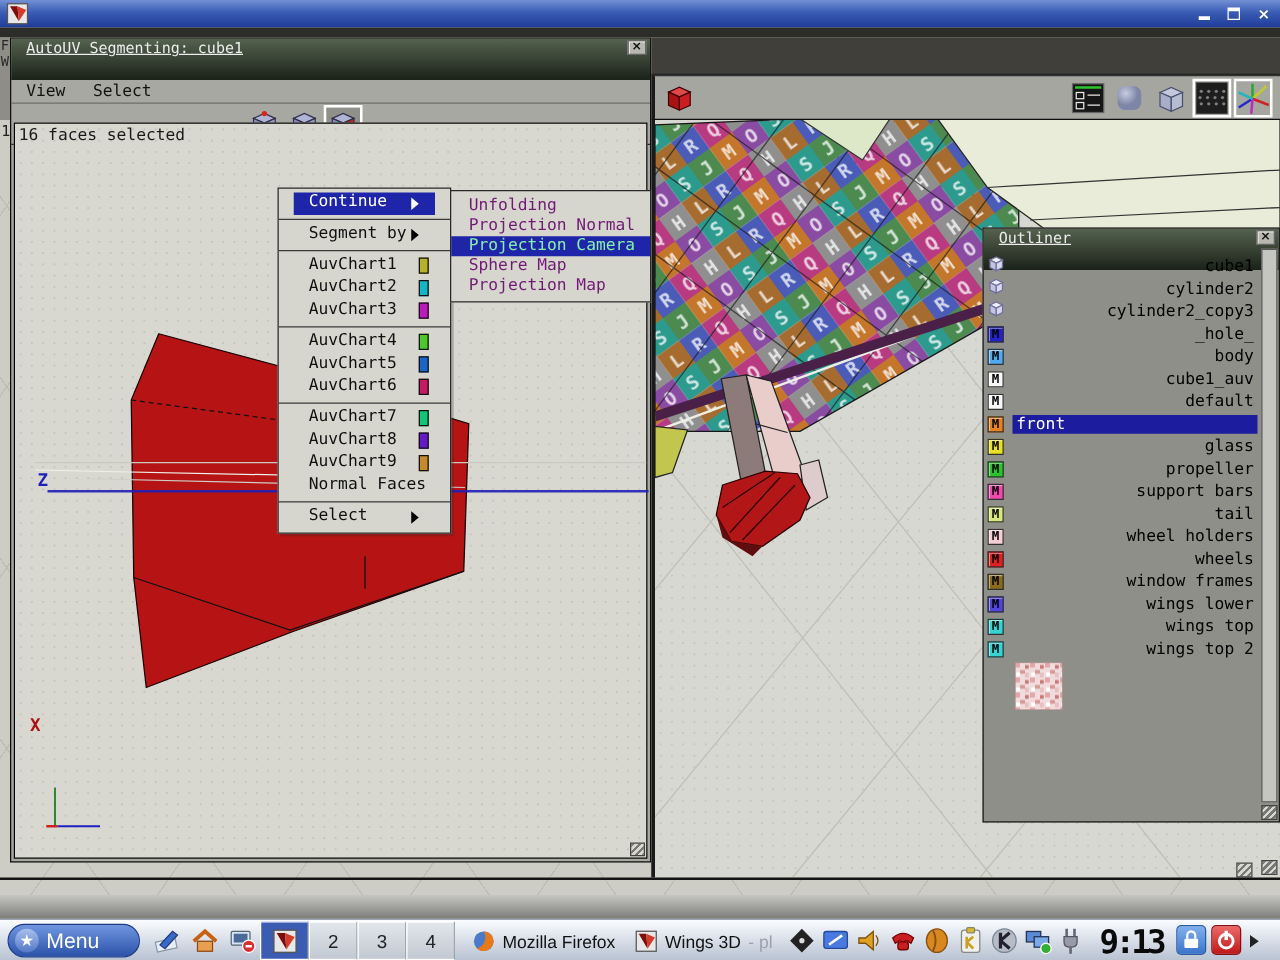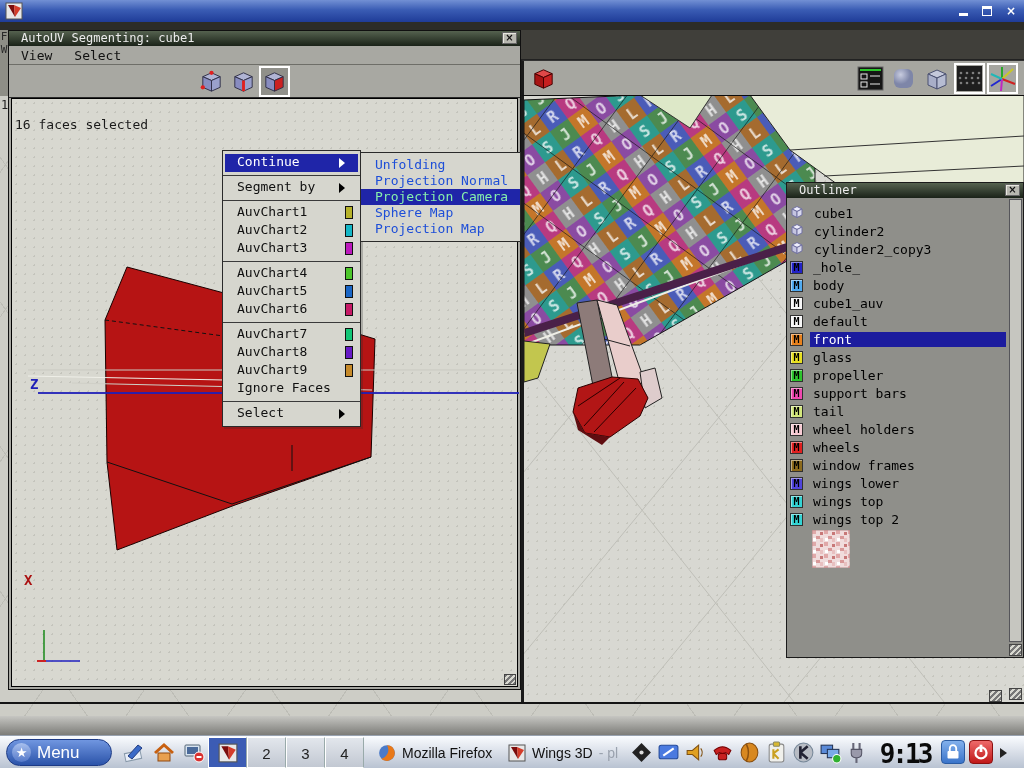--- a/index.html
+++ b/index.html
@@ -27,72 +27,72 @@
   color:#2a2a2a; font:11px "DejaVu Sans Mono",monospace; }
 .left-sliver-dark span { display:block; text-align:center; }
 .edge-num { left:1px; top:98px; width:8px; color:#222; font:12px "DejaVu Sans Mono",monospace; }
 .bottom-line { left:0; top:702px; width:1024px; height:2px; background:#141414; }
 .grad-band { left:0; top:716px; width:1024px; height:19px;
   background:linear-gradient(#c6c6c2,#7c7c78); }
 .grip { background:repeating-linear-gradient(135deg,#777 0 2px,#d8d8d0 2px 4px); border:1px solid #444; }
 
 
 .autouv { left:8px; top:30px; width:513px; height:660px; background:#a8a8a2; border:1px solid #101010; }
-.win-title { height:15px; background:linear-gradient(#55624f,#1a2218); color:#ececec;
-  font:12px "DejaVu Sans Mono",monospace; line-height:14px; padding-left:12px; position:relative; }
+.win-title { height:33px; background:linear-gradient(#55624f,#1a2218); color:#ececec;
+  font:12px "DejaVu Sans Mono",monospace; line-height:14px; padding-left:12px; position:relative;text-decoration:underline; }
 .win-close { position:absolute; right:3px; top:1px; width:15px; height:12px; background:#b8b8b0;
   border:1px solid #666; box-shadow:inset 1px 1px 0 #e8e8e0; color:#111;
   font:bold 10px "DejaVu Sans",sans-serif; line-height:10px; text-align:center; }
 .auv-menubar { height:19px; display:flex; gap:22px; padding-left:12px; align-items:center;
   font:13px "DejaVu Sans Mono",monospace; color:#111; border-bottom:1px solid #6e6e68; }
 .auv-toolbar { position:relative; height:33px; border-bottom:1px solid #2a2a2a; }
 .mode-btn { position:absolute; top:3px; width:27px; height:27px; }
 .mode-btn.sel { outline:2px solid #fff; background:#90908a; }
 .auv-canvas { position:absolute; left:2px; right:2px; top:67px; bottom:2px;
   background:#d8d8d0; background-image:radial-gradient(#c4c4bc 1px,rgba(0,0,0,0) 1px);
   background-size:9px 9px; border:1px solid #000; }
-.auv-status { position:absolute; left:3px; top:18px; color:#1a1a1a; font:13px "DejaVu Sans Mono",monospace; }
+.auv-status { position:absolute; left:3px; top:2px; color:#1a1a1a; font:13px "DejaVu Sans Mono",monospace; }
 
 
 .right-dark { left:521px; top:30px; width:503px; height:30px; background:#403f3a; border-bottom:1px solid #222; }
 .right-toolbar { left:521px; top:60px; width:503px; height:36px; background:#a6a6a0;
   border-top:1px solid #333; border-bottom:1px solid #0c0c0c; border-left:3px solid #1a1a1a; }
 .rt-left { position:absolute; left:6px; top:4px; }
 .rt-right { position:absolute; right:8px; top:4px; display:flex; gap:6px; }
 .rt-icon { width:27px; height:27px; }
 .rt-icon.sel { outline:2px solid #fff; }
 .right-canvas { left:521px; top:96px; width:503px; height:606px; background:#d8d8d2;
   background-image:radial-gradient(#c6c6be 1px,rgba(0,0,0,0) 1px); background-size:9px 9px;
   border-left:3px solid #1a1a1a; }
 
 
 .outliner { left:786px; top:182px; width:238px; height:476px; background:#8f8f8a; border:1px solid #1a1a1a; }
 .ol-list { position:absolute; left:3px; top:21px; right:17px; }
-.ol-row { height:18px; display:flex; align-items:center; gap:7px; font:13px "DejaVu Sans Mono",monospace; color:#000; }
+.ol-row { height:18px; display:flex; align-items:center; gap:7px; font:13px "DejaVu Sans Mono",monospace; color:#000;justify-content:space-between; }
 .ol-label { padding:0 3px; white-space:nowrap; }
 .ol-row.sel .ol-label { background:#1c1c9e; color:#fff; flex:1; }
 .mat-icon { width:13px; height:13px; border:1px solid #303030; box-shadow:inset 1px 1px 0 rgba(255,255,255,.45);
   font:bold 10px "DejaVu Sans Mono",monospace; line-height:12px; text-align:center; color:#000; flex:0 0 13px; }
 .ol-scroll { position:absolute; top:16px; right:1px; bottom:15px; width:13px; background:#c6c6c0;
   border:1px solid #55555a; }
 .ol-thumb-wrap { margin:2px 0 0 22px; }
 
 
 .cmenu { left:222px; top:150px; width:139px; background:#d6d6ce; border:1px solid #2a2a2a;
   padding:3px 0; box-shadow:2px 2px 0 rgba(40,40,40,.25); }
 .cm-item { position:relative; height:18px; line-height:18px; padding-left:12px;
-  font:13px "DejaVu Sans Mono",monospace; color:#101010; margin:0 2px; }
+  font:13px "DejaVu Sans Mono",monospace; color:#101010; margin:0 12px; }
 .cm-item.hl { background:#1f25a8; color:#fff; }
 .cm-sep { border-top:1px solid #3a3a3a; margin:3px 0; height:0; }
 .cm-arrow { position:absolute; right:8px; top:4px; width:0; height:0;
   border:5px solid transparent; border-left:6px solid #000; }
 .cm-item.hl .cm-arrow { border-left-color:#fff; }
 .cm-swatch { position:absolute; right:5px; top:2px; width:8px; height:13px; border:1px solid #101010; }
 .smenu { left:360px; top:152px; width:161px; background:#d6d6ce; border:1px solid #2a2a2a; padding:4px 0; }
-.sm-item { height:16px; line-height:16px; padding-left:14px; font:13px "DejaVu Sans Mono",monospace; color:#1d4ed8; }
+.sm-item { height:16px; line-height:16px; padding-left:14px; font:13px "DejaVu Sans Mono",monospace; color:#701a75; }
 .sm-item.hl { background:#1f25a8; color:#86efac; }
 
 
 .taskbar { left:0; top:735px; width:1024px; height:33px;
   background:linear-gradient(#fafcff,#d6dce6 55%,#b9c3d2); border-top:1px solid #98a2b0; }
 .menu-btn { position:absolute; left:6px; top:3px; width:106px; height:27px; border-radius:14px;
   background:linear-gradient(#7096e0,#2b53a9); border:1px solid #1c3a86; color:#fff;
   font:17px "Liberation Sans",sans-serif; display:flex; align-items:center; gap:6px; padding-left:5px; }
 .menu-star { width:19px; height:19px; border-radius:50%; background:linear-gradient(#a8c0ee,#5478c8);
   color:#fff; font-size:13px; line-height:19px; text-align:center; }
@@ -475,21 +475,21 @@
   <div class="cm-item"><span>AuvChart2</span><span class="cm-swatch" style="background-color: rgb(20, 182, 198);"></span></div>
   <div class="cm-item"><span>AuvChart3</span><span class="cm-swatch" style="background-color: rgb(188, 26, 188);"></span></div>
   <div class="cm-sep"></div>
   <div class="cm-item"><span>AuvChart4</span><span class="cm-swatch" style="background-color: rgb(76, 198, 42);"></span></div>
   <div class="cm-item"><span>AuvChart5</span><span class="cm-swatch" style="background-color: rgb(26, 102, 198);"></span></div>
   <div class="cm-item"><span>AuvChart6</span><span class="cm-swatch" style="background-color: rgb(198, 26, 102);"></span></div>
   <div class="cm-sep"></div>
   <div class="cm-item"><span>AuvChart7</span><span class="cm-swatch" style="background-color: rgb(18, 198, 118);"></span></div>
   <div class="cm-item"><span>AuvChart8</span><span class="cm-swatch" style="background-color: rgb(102, 26, 198);"></span></div>
   <div class="cm-item"><span>AuvChart9</span><span class="cm-swatch" style="background-color: rgb(198, 138, 42);"></span></div>
-  <div class="cm-item"><span>Ignore Faces</span></div>
+  <div class="cm-item"><span>Normal Faces</span></div>
   <div class="cm-sep"></div>
   <div class="cm-item"><span>Select</span><span class="cm-arrow"></span></div>
 </div>
 
 <div class="abs smenu">
   <div class="sm-item">Unfolding</div>
   <div class="sm-item">Projection Normal</div>
   <div class="sm-item hl">Projection Camera</div>
   <div class="sm-item">Sphere Map</div>
   <div class="sm-item">Projection Map</div>

